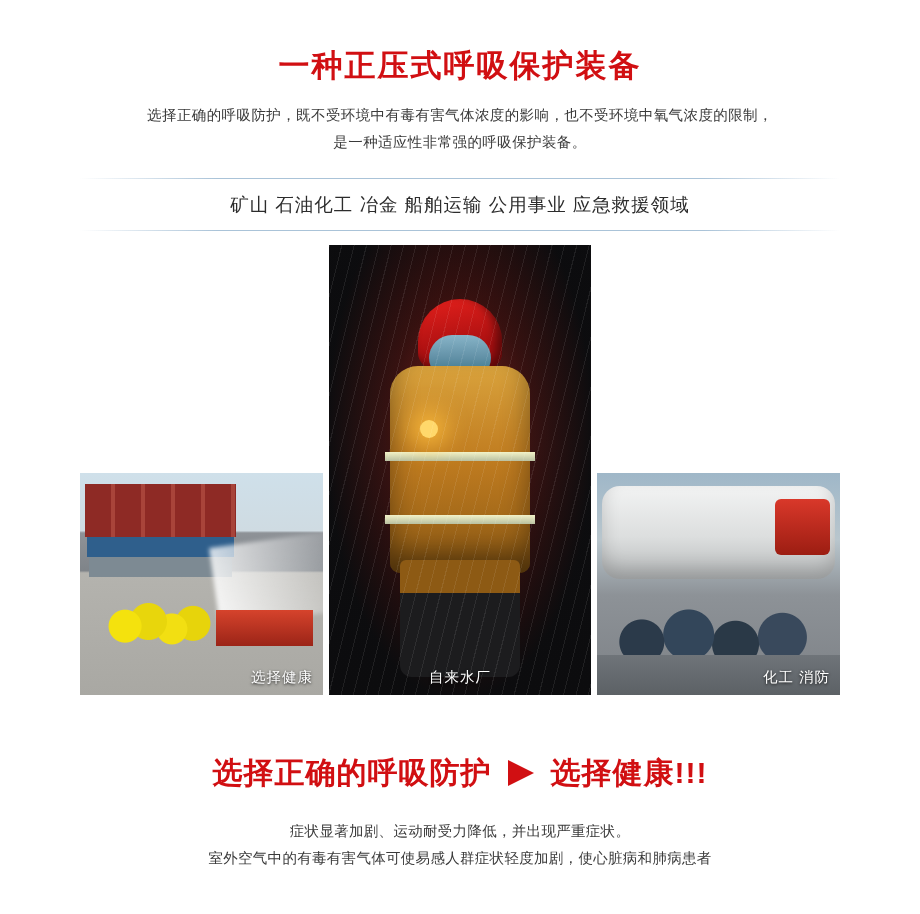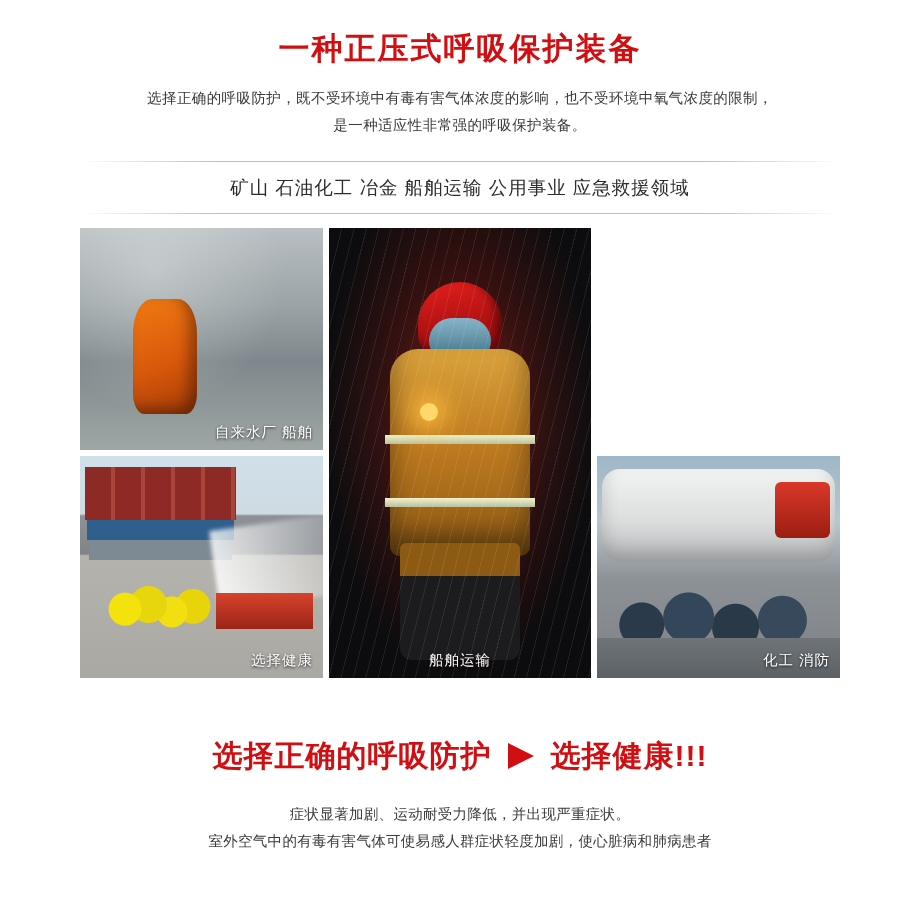--- a/index.html
+++ b/index.html
@@ -16,21 +16,21 @@
   }
   .page {
     position: relative;
     width: 920px;
     height: 914px;
     background: #ffffff;
   }
 
   
   .header {
-    padding-top: 30px;
+    padding-top: 47px;
     text-align: center;
   }
   .main-title {
     font-size: 31px;
     font-weight: bold;
     color: #d10f12;
     letter-spacing: 2px;
     line-height: 1.2;
   }
   .subtitle {
@@ -307,45 +307,41 @@
   </div>
 
   <div class="fields-wrap">
     <div class="rule"></div>
     <div class="fields">矿山 石油化工 冶金 船舶运输 公用事业 应急救援领域</div>
     <div class="rule"></div>
   </div>
 
   <div class="grid">
 
-    <div class="cell c-tl">
-      <div class="ph ph-tl"></div>
-      <div class="caption">自来水厂 船舶</div>
-    </div>
 
     <div class="cell c-bl">
       <div class="ph ph-bl">
         <div class="water"></div>
         <div class="redbox"></div>
       </div>
       <div class="caption">选择健康</div>
     </div>
 
     <div class="cell c-mid">
       <div class="ph ph-mid">
         <div class="helmet"></div>
         <div class="face"></div>
         <div class="body"></div>
         <div class="stripe1"></div>
         <div class="stripe2"></div>
         <div class="lamp"></div>
         <div class="legs"></div>
         <div class="spray"></div>
       </div>
-      <div class="caption center">船舶运输</div>
+      <div class="caption center">自来水厂</div>
     </div>
 
 
     <div class="cell c-br">
       <div class="ph ph-br">
         <div class="tanker"></div>
         <div class="crew"></div>
         <div class="ground"></div>
       </div>
       <div class="caption">化工 消防</div>

